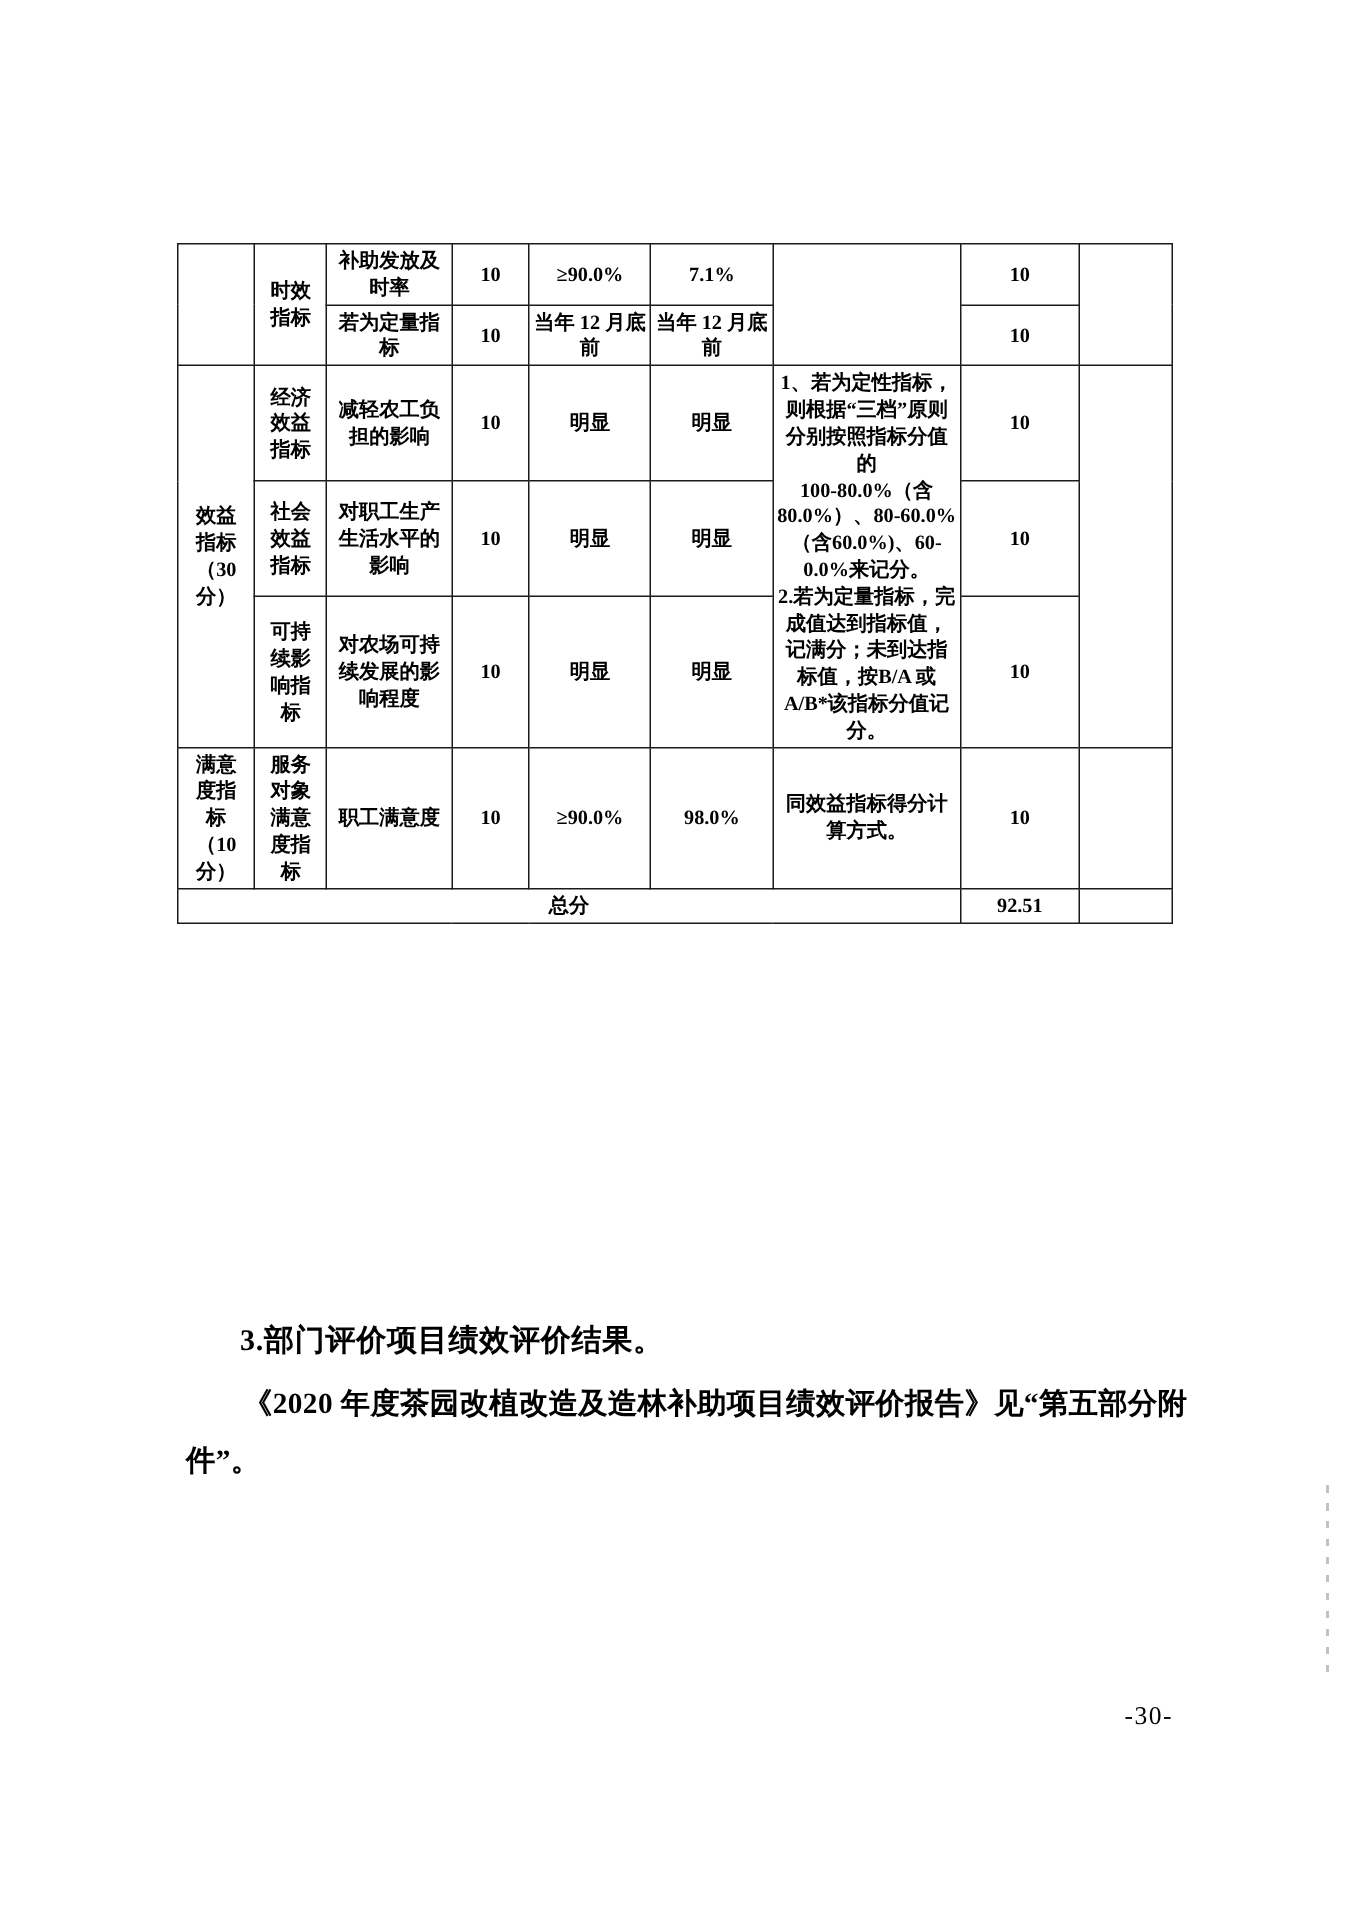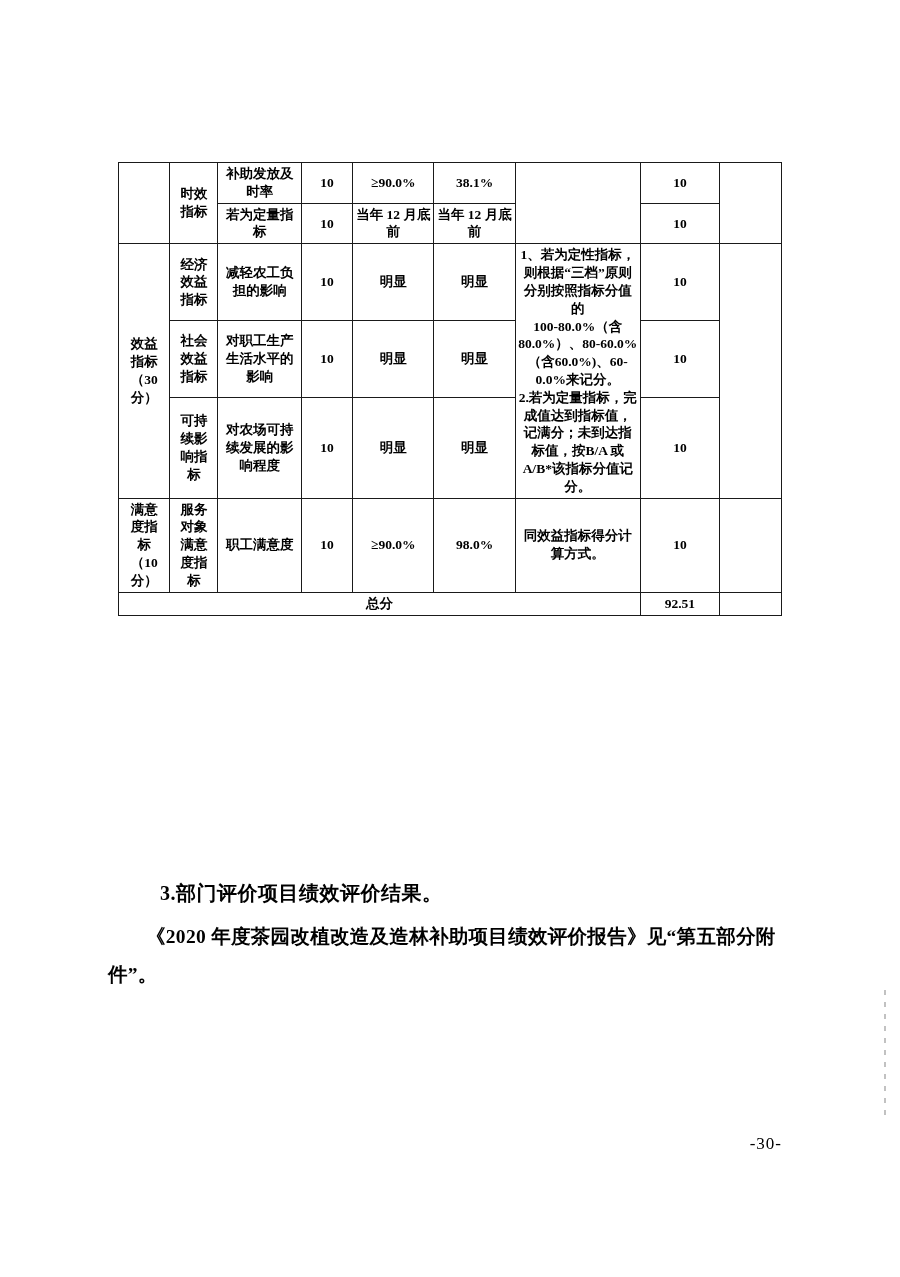--- a/index.html
+++ b/index.html
@@ -84,21 +84,21 @@
     position: absolute;
     left: 160px;
     top: 868px;
     font-size: 20px;
     font-weight: bold;
     letter-spacing: 0.5px;
     margin-top: 12px;
   }
   .para {
     position: absolute;
-    left: 108px;
+    left: 124px;
     top: 918px;
     width: 670px;
     font-size: 19.5px;
     font-weight: bold;
     line-height: 1.95;
     text-indent: 38px;
     letter-spacing: 0.3px;
   }
 
   .page-number {
@@ -140,21 +140,21 @@
           <col class="c8">
       </colgroup>
       <tbody>
 
         <tr>
           <td rowspan="2"></td>
           <td rowspan="2" class="narrow" style="white-space: normal; word-break: break-all;"><span style="display: inline-block; max-width: 2.2em; word-break: break-all;">时效指标</span></td>
           <td>补助发放及时率</td>
           <td class="num">10</td>
           <td class="num">≥90.0%</td>
-          <td class="num">38.1%</td>
+          <td class="num">7.1%</td>
           <td rowspan="2"></td>
           <td class="num">10</td>
           <td rowspan="2"></td>
         </tr>
 
         <tr>
           <td>若为定量指标</td>
           <td class="num">10</td>
           <td class="num">当年 12 月底前</td>
           <td class="num">当年 12 月底前</td>

